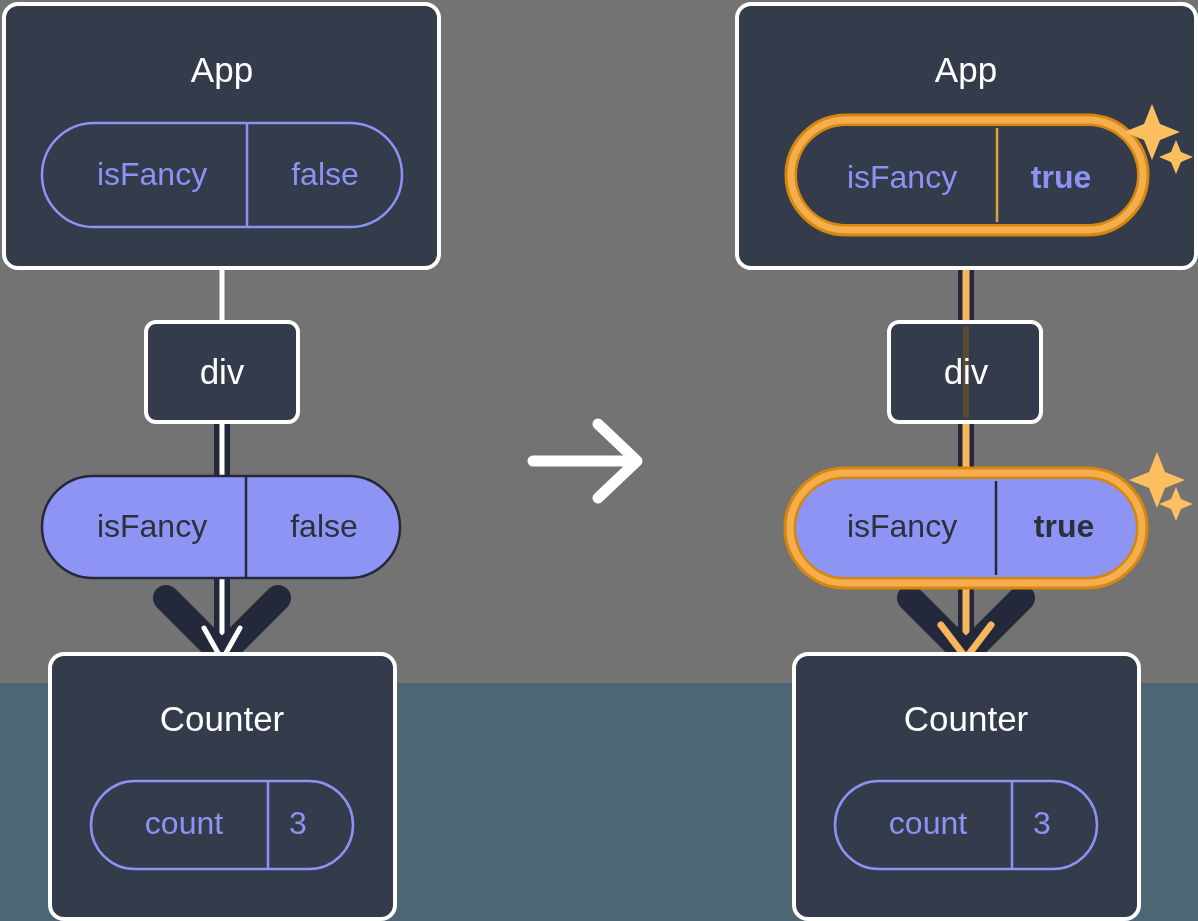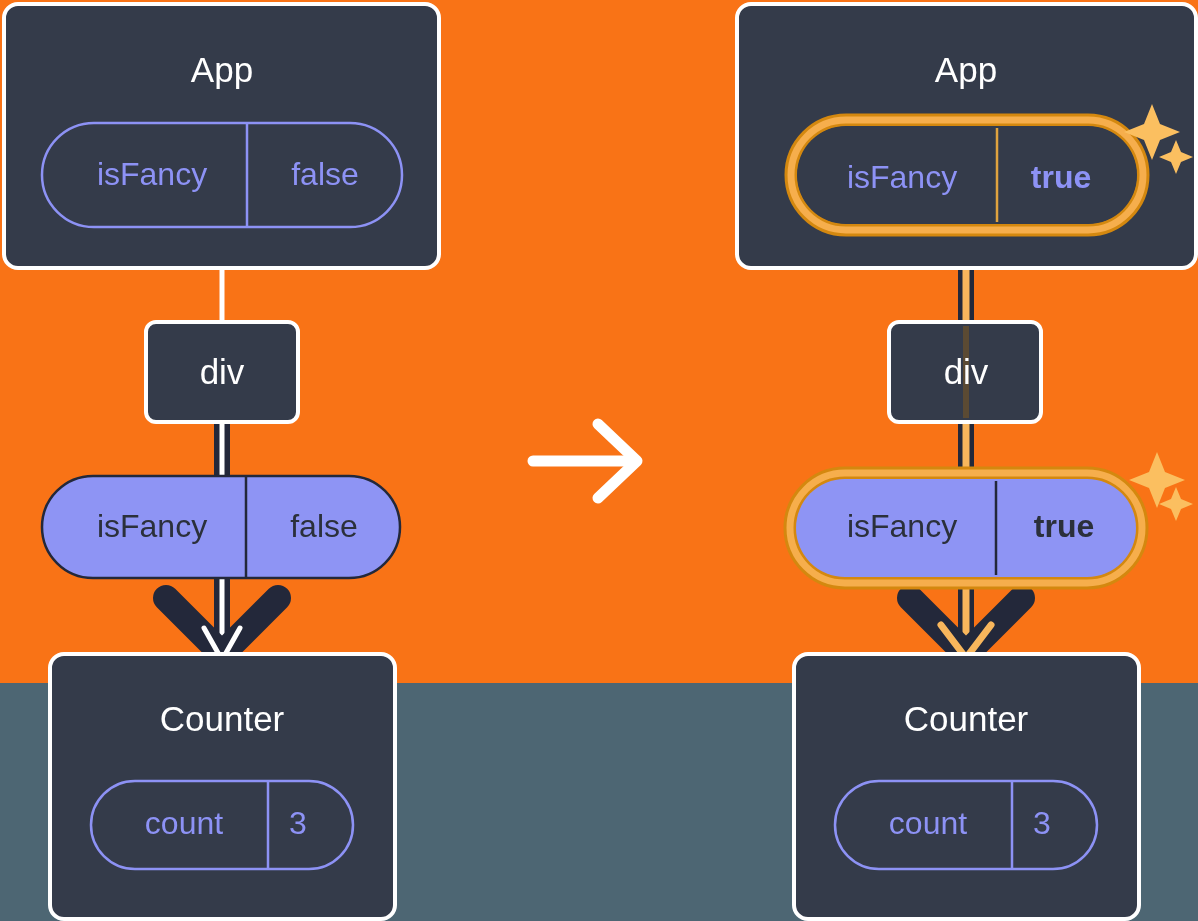--- a/index.html
+++ b/index.html
@@ -10,21 +10,21 @@
   body {
     width: 1198px;
     height: 921px;
     overflow: hidden;
     font-family: "Liberation Sans", sans-serif;
   }
   #diagram-root {
     position: relative;
     width: 1198px;
     height: 683px;
-    background: #f97316;
+    background: #737373;
   }
   svg.stage {
     display: block;
     width: 1198px;
     height: 921px;
   }
   .node-label {
     font-family: "Liberation Sans", sans-serif;
     font-size: 35px;
     fill: #ffffff;

